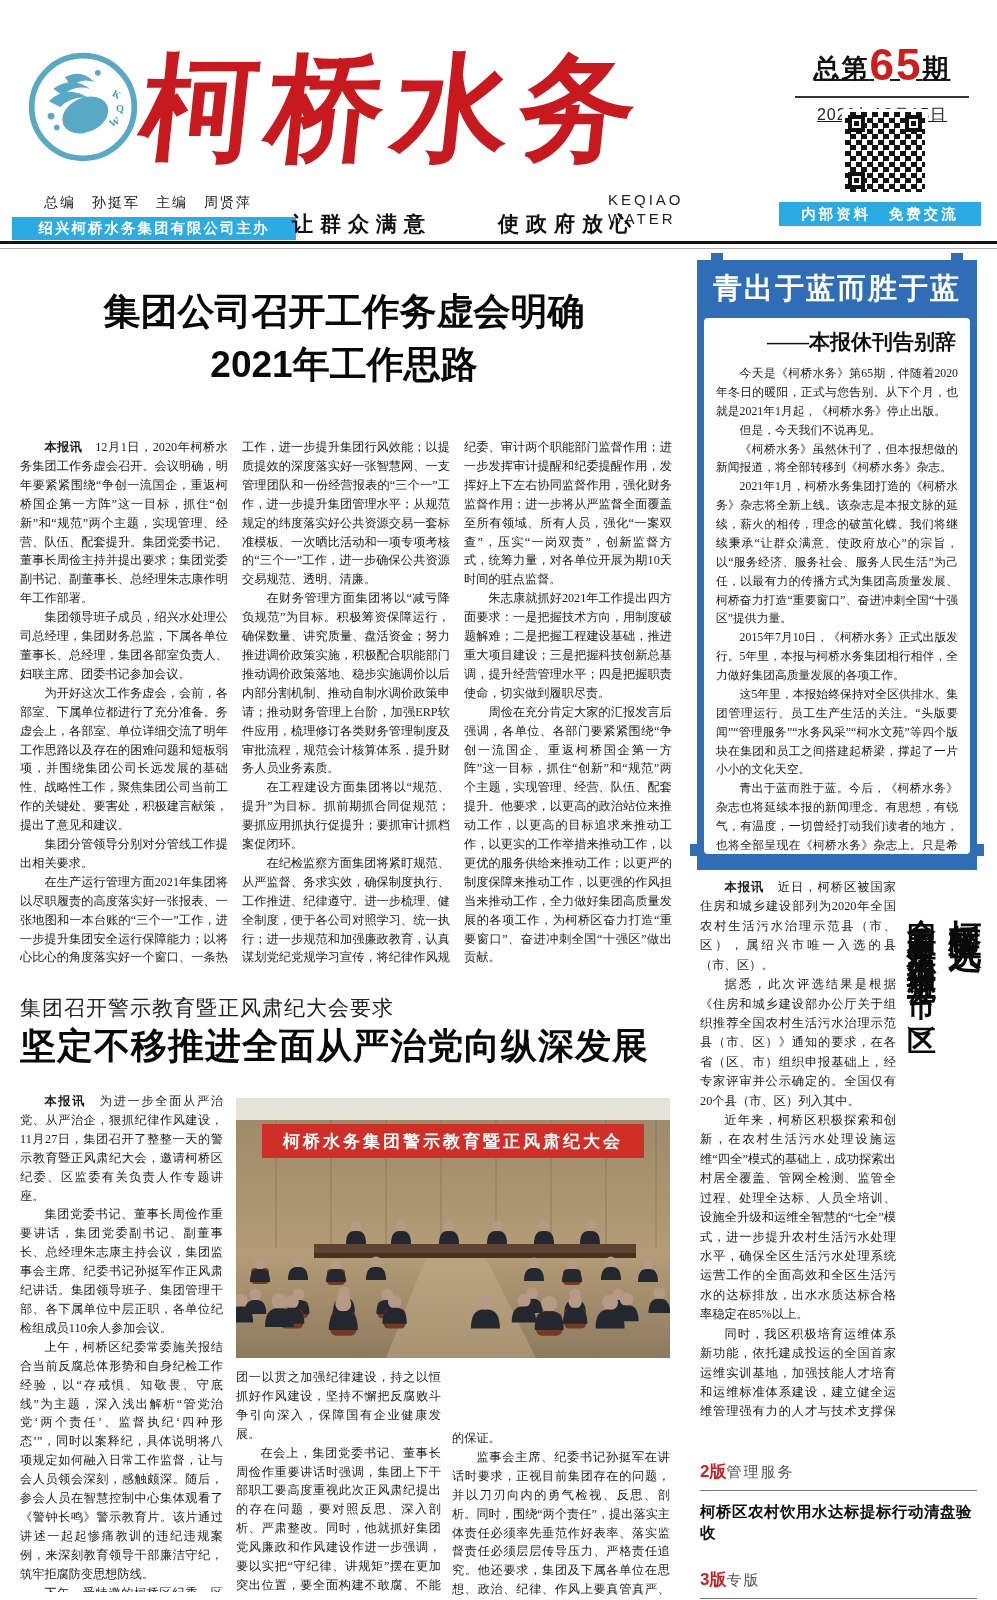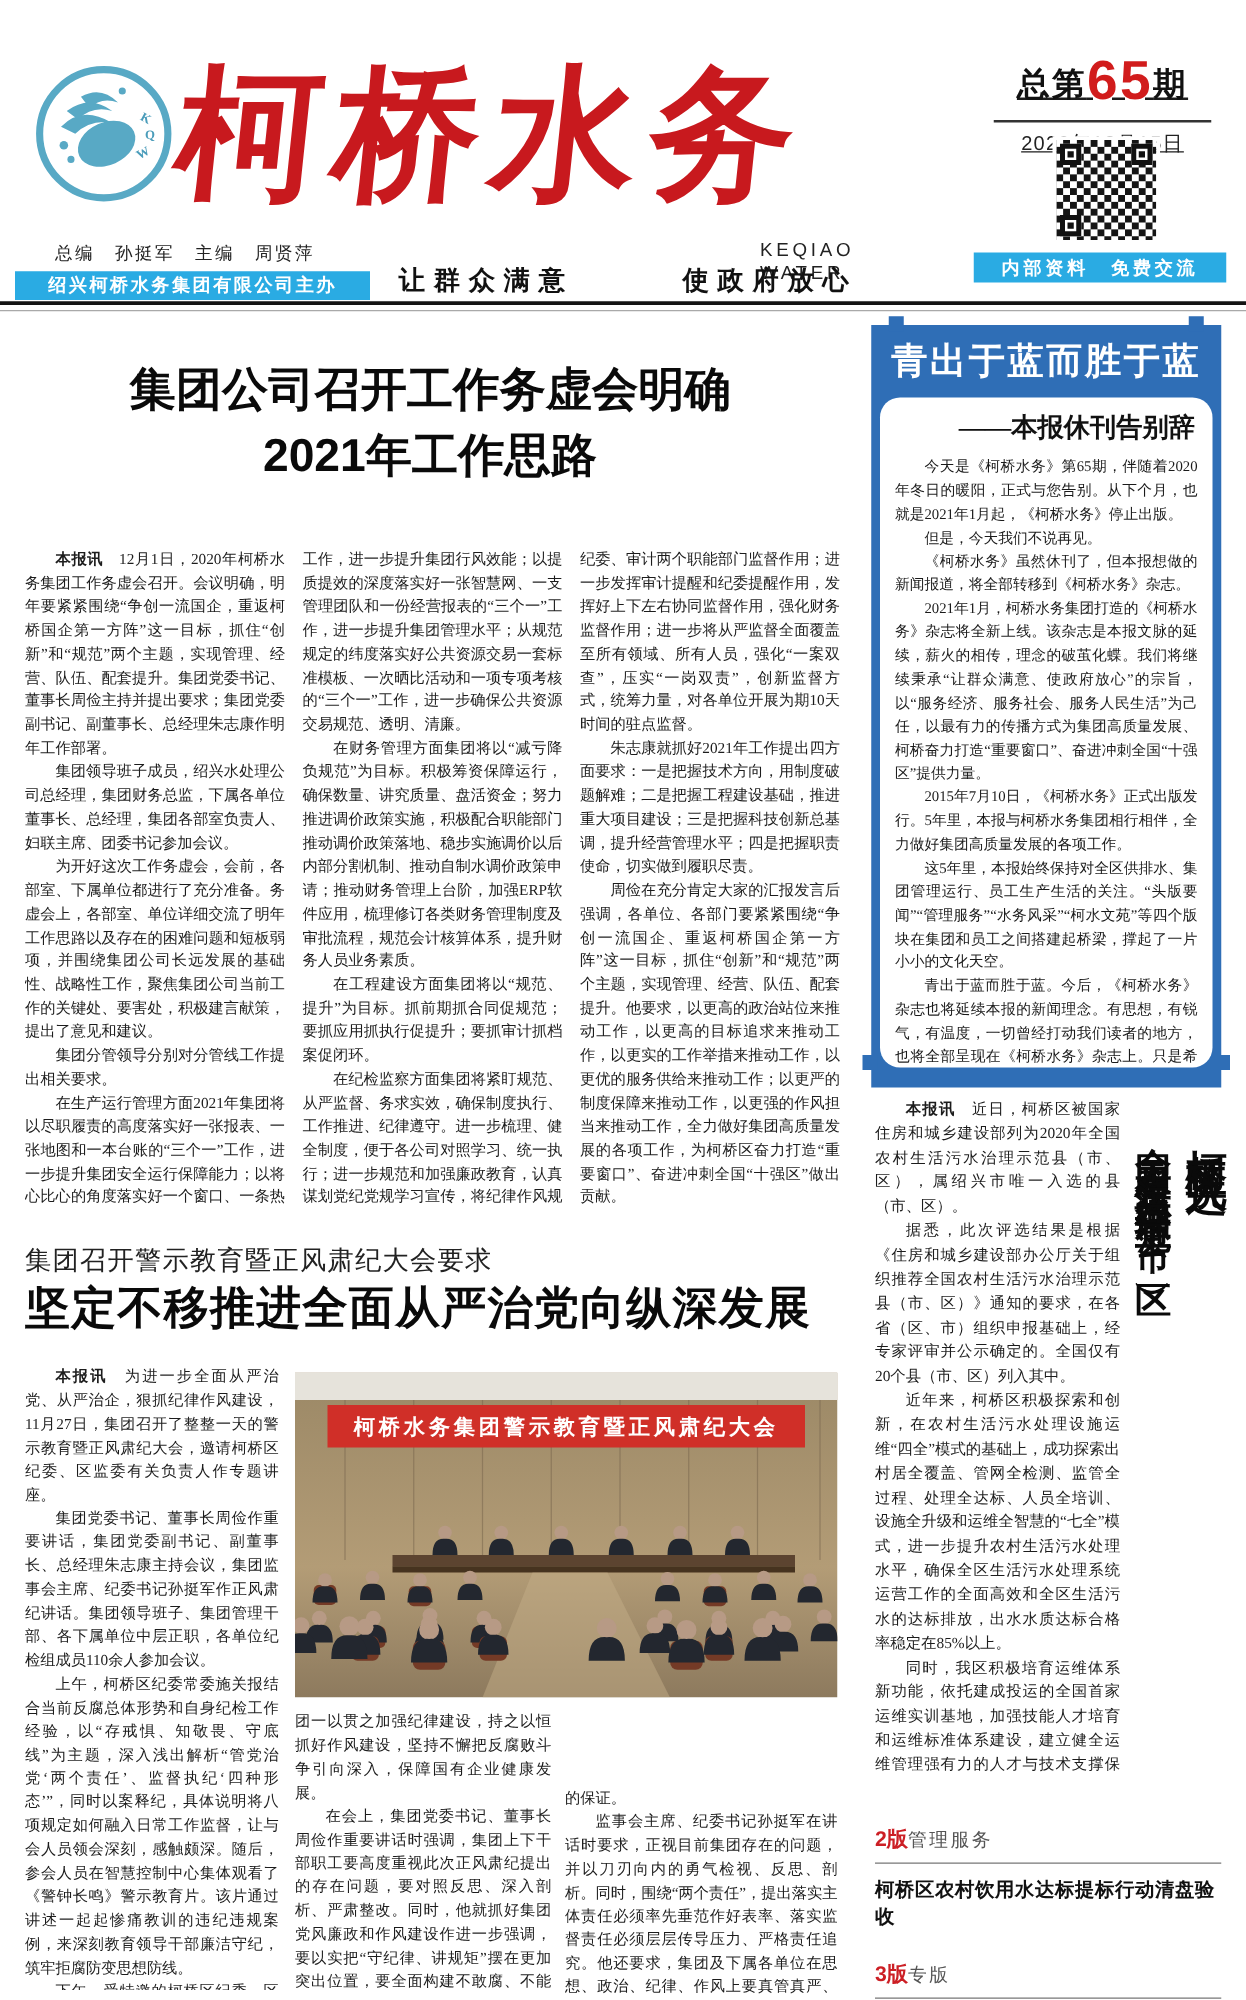--- a/index.html
+++ b/index.html
@@ -19,39 +19,39 @@
       background:repeating-conic-gradient(#151515 0% 25%,#fff 0% 50%) 0 0/11px 11px;outline:3px solid #fff;}
   .finder{position:absolute;width:17px;height:17px;border:4px solid #111;background:#fff;box-sizing:border-box;}
   .finder i{position:absolute;left:2px;top:2px;width:5px;height:5px;background:#111;display:block;}
   .badge-blue{position:absolute;background:#2aabe3;color:#fff;font-family:"Liberation Sans","DejaVu Sans",sans-serif;
       font-weight:bold;display:flex;align-items:center;justify-content:center;}
   .badge-internal{left:779px;top:202px;width:202px;height:24px;font-size:14.5px;letter-spacing:3px;}
   .keqiao-water{position:absolute;left:608px;top:191px;width:150px;font-size:15px;letter-spacing:3px;color:#222;
       font-family:"Liberation Sans","DejaVu Sans",sans-serif;}
   .editors{position:absolute;left:44px;top:194px;font-size:14px;color:#222;letter-spacing:2px;}
   .publisher-bar{left:12px;top:217px;width:284px;height:23px;font-size:14.5px;letter-spacing:2px;}
-  .slogan{position:absolute;left:319px;top:210px;width:380px;display:flex;gap:87px;
+  .slogan{position:absolute;left:292px;top:210px;width:380px;display:flex;gap:66px;
       font-family:"Liberation Sans","DejaVu Sans",sans-serif;font-weight:bold;font-size:21px;letter-spacing:7px;color:#111;}
   .header-rule{position:absolute;left:0;top:241px;width:997px;height:3px;background:#141414;}
   .header-rule2{position:absolute;left:0;top:248px;width:997px;height:1px;background:#a9a9a9;}
   
   .para{margin:0;text-indent:2em;text-align:justify;}
   .flush{text-indent:0;}
   .lead-tag{font-family:"Liberation Sans","DejaVu Sans",sans-serif;font-weight:bold;}
   
   .a1-headline{position:absolute;left:18px;top:286px;width:652px;text-align:center;
       font-family:"Liberation Sans","DejaVu Sans",sans-serif;font-weight:900;font-size:37px;line-height:1.42;color:#0a0a0a;}
   .a1-cols{position:absolute;left:20px;top:438px;width:652px;height:530px;display:flex;gap:14px;}
   .col{flex:1;overflow:hidden;font-size:12.2px;line-height:1.55;}
   
   .fw-box{position:absolute;left:697px;top:260px;width:280px;height:610px;background:#2f6eb6;padding:0;box-sizing:border-box;}
   .orn{position:absolute;background:#2f6eb6;width:12px;height:12px;}
   .fw-header{height:58px;display:flex;align-items:center;justify-content:center;color:#fff;
       font-family:"Liberation Sans","DejaVu Sans",sans-serif;font-weight:900;font-size:29px;letter-spacing:2px;}
-  .fw-panel{margin:0 7px 7px;background:#fff;border-radius:16px;height:536px;box-sizing:border-box;
+  .fw-panel{margin:0 7px 7px;background:#fff;border-radius:4px;height:536px;box-sizing:border-box;
       padding:8px 12px 6px;overflow:hidden;}
   .fw-subtitle{text-align:right;font-size:21px;font-weight:600;color:#111;margin:2px 2px 8px;}
   .fw-panel .para{font-size:11.8px;line-height:1.6;color:#1a1a1a;}
   
   .a3-body{position:absolute;left:700px;top:878px;width:196px;height:540px;overflow:hidden;font-size:12.3px;line-height:1.58;}
   .a3-title{position:absolute;left:902px;top:893px;height:530px;writing-mode:vertical-rl;
       font-family:"Liberation Sans","DejaVu Sans",sans-serif;font-weight:900;color:#0a0a0a;}
   .a3-title span{display:block;letter-spacing:5px;}
   .a3-t1{font-size:33px;}
   .a3-t2{font-size:29px;margin-top:2px;}

